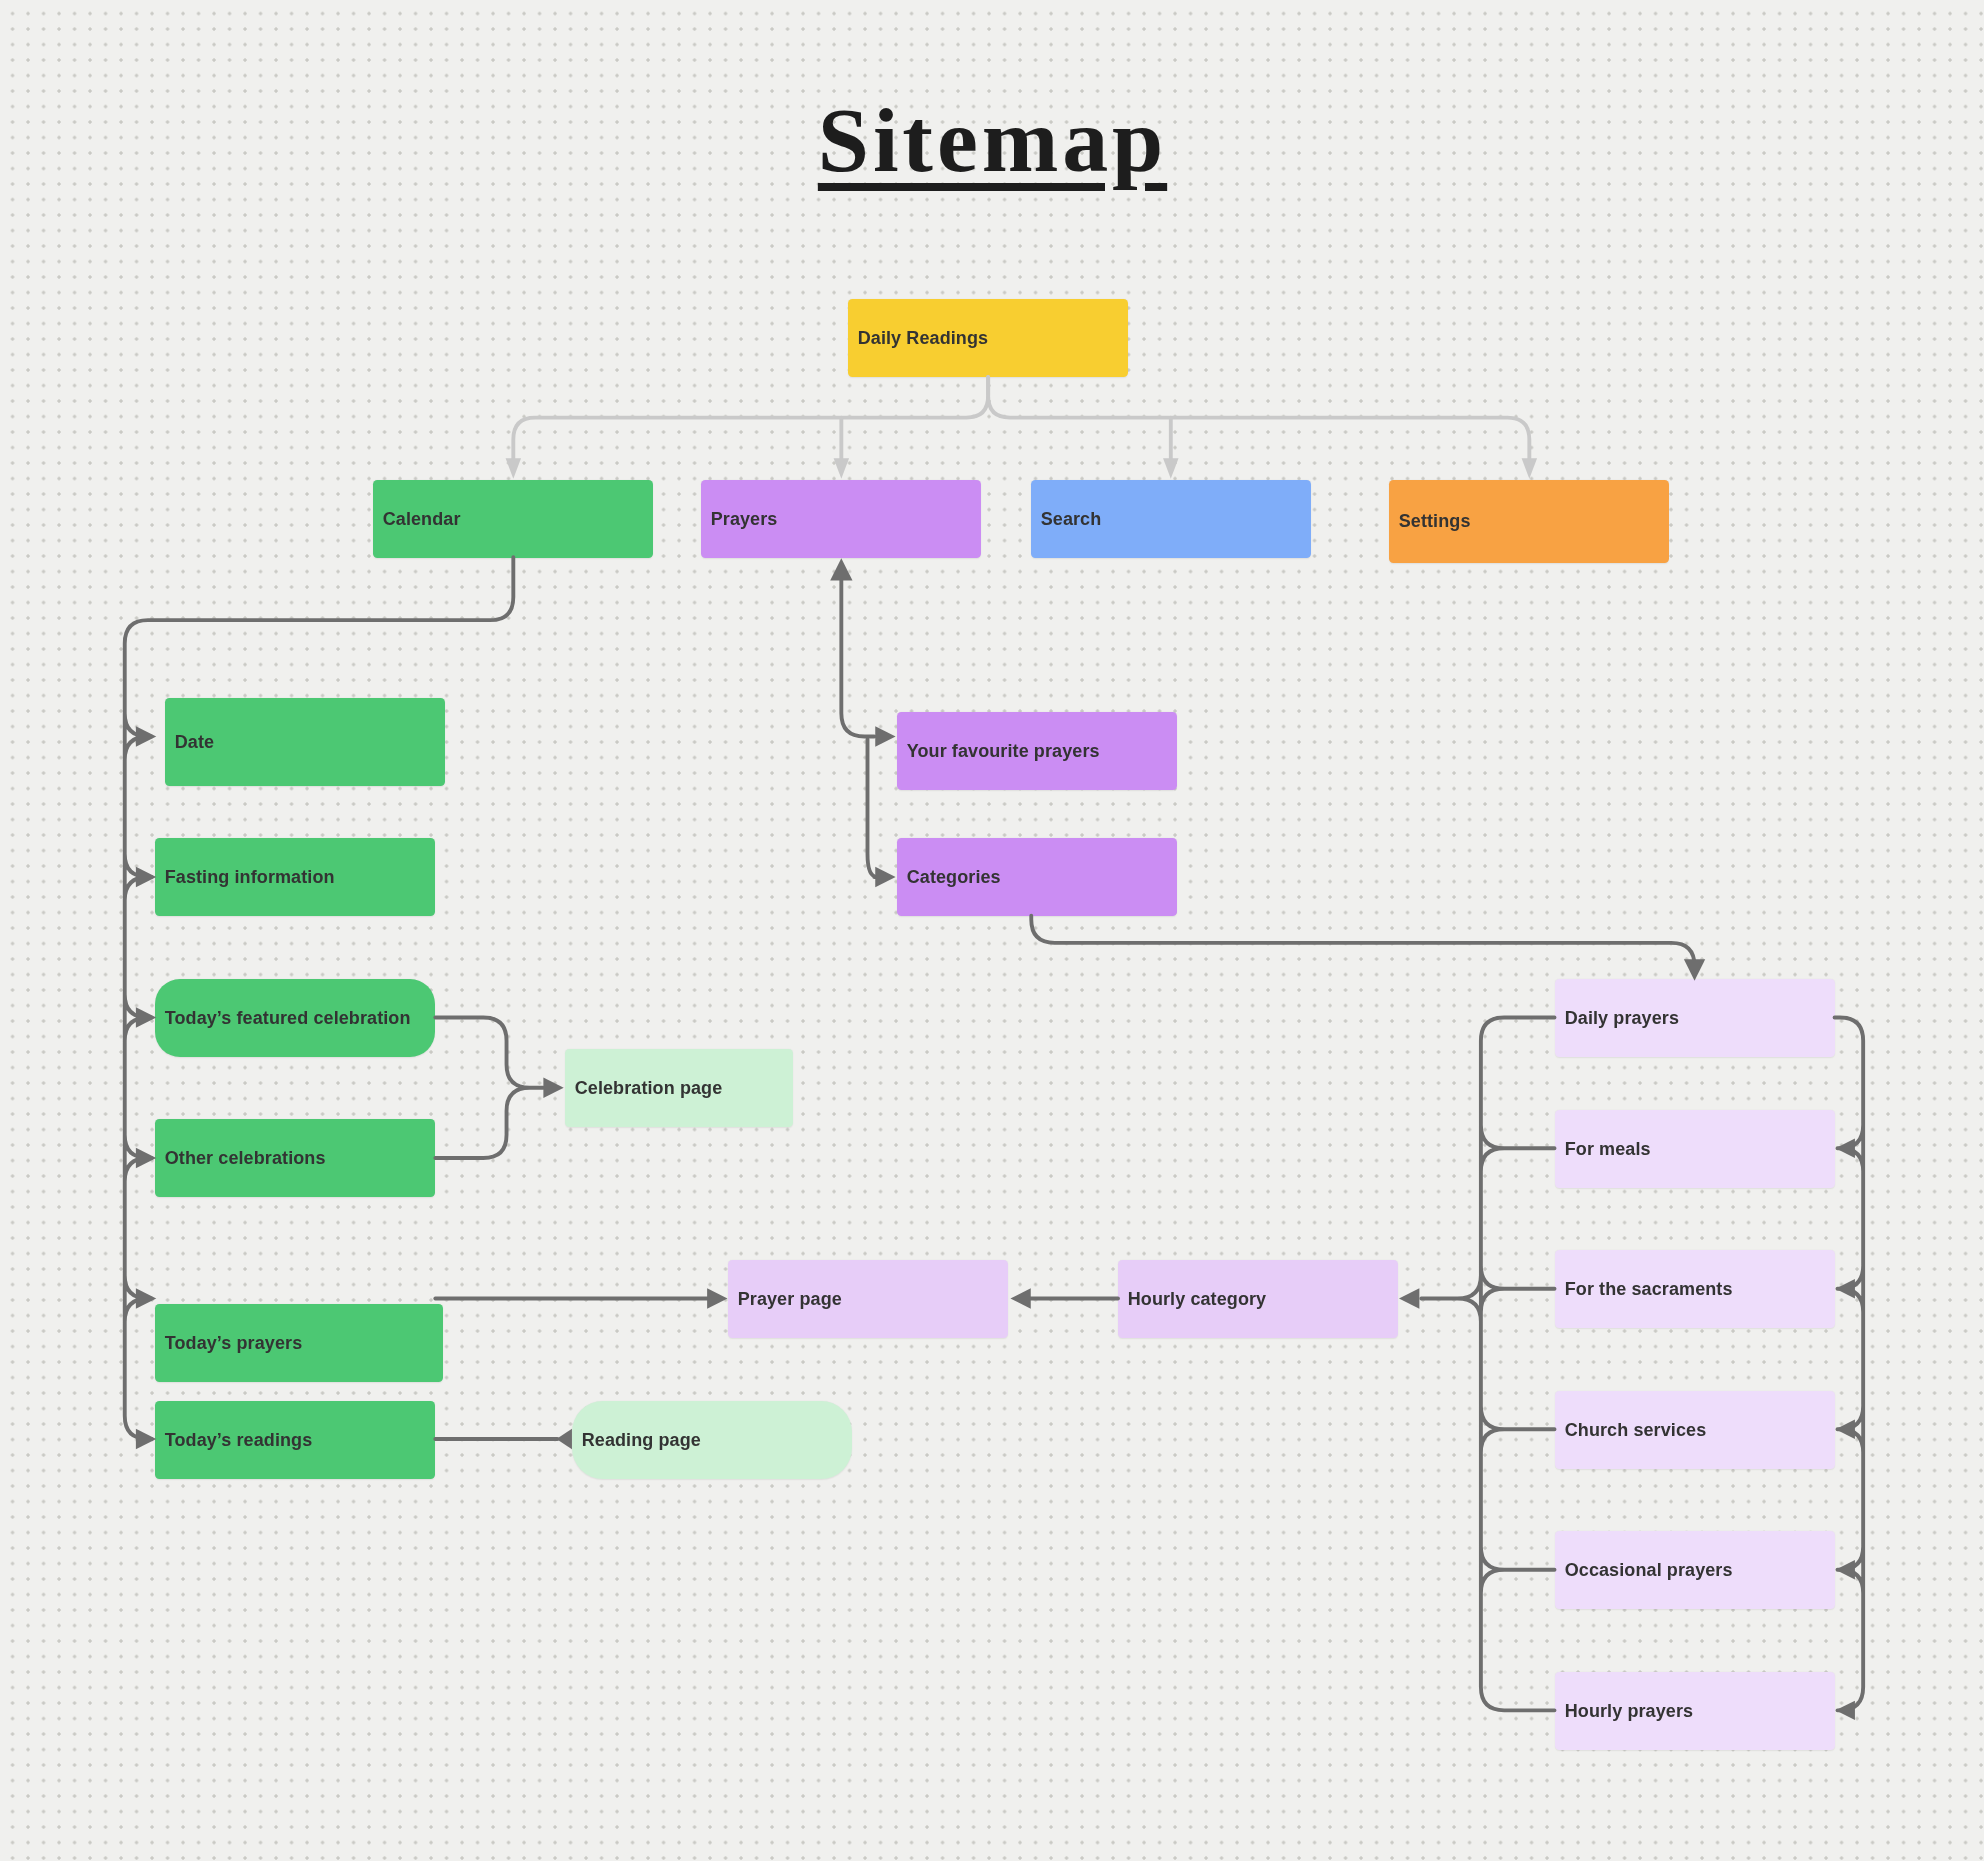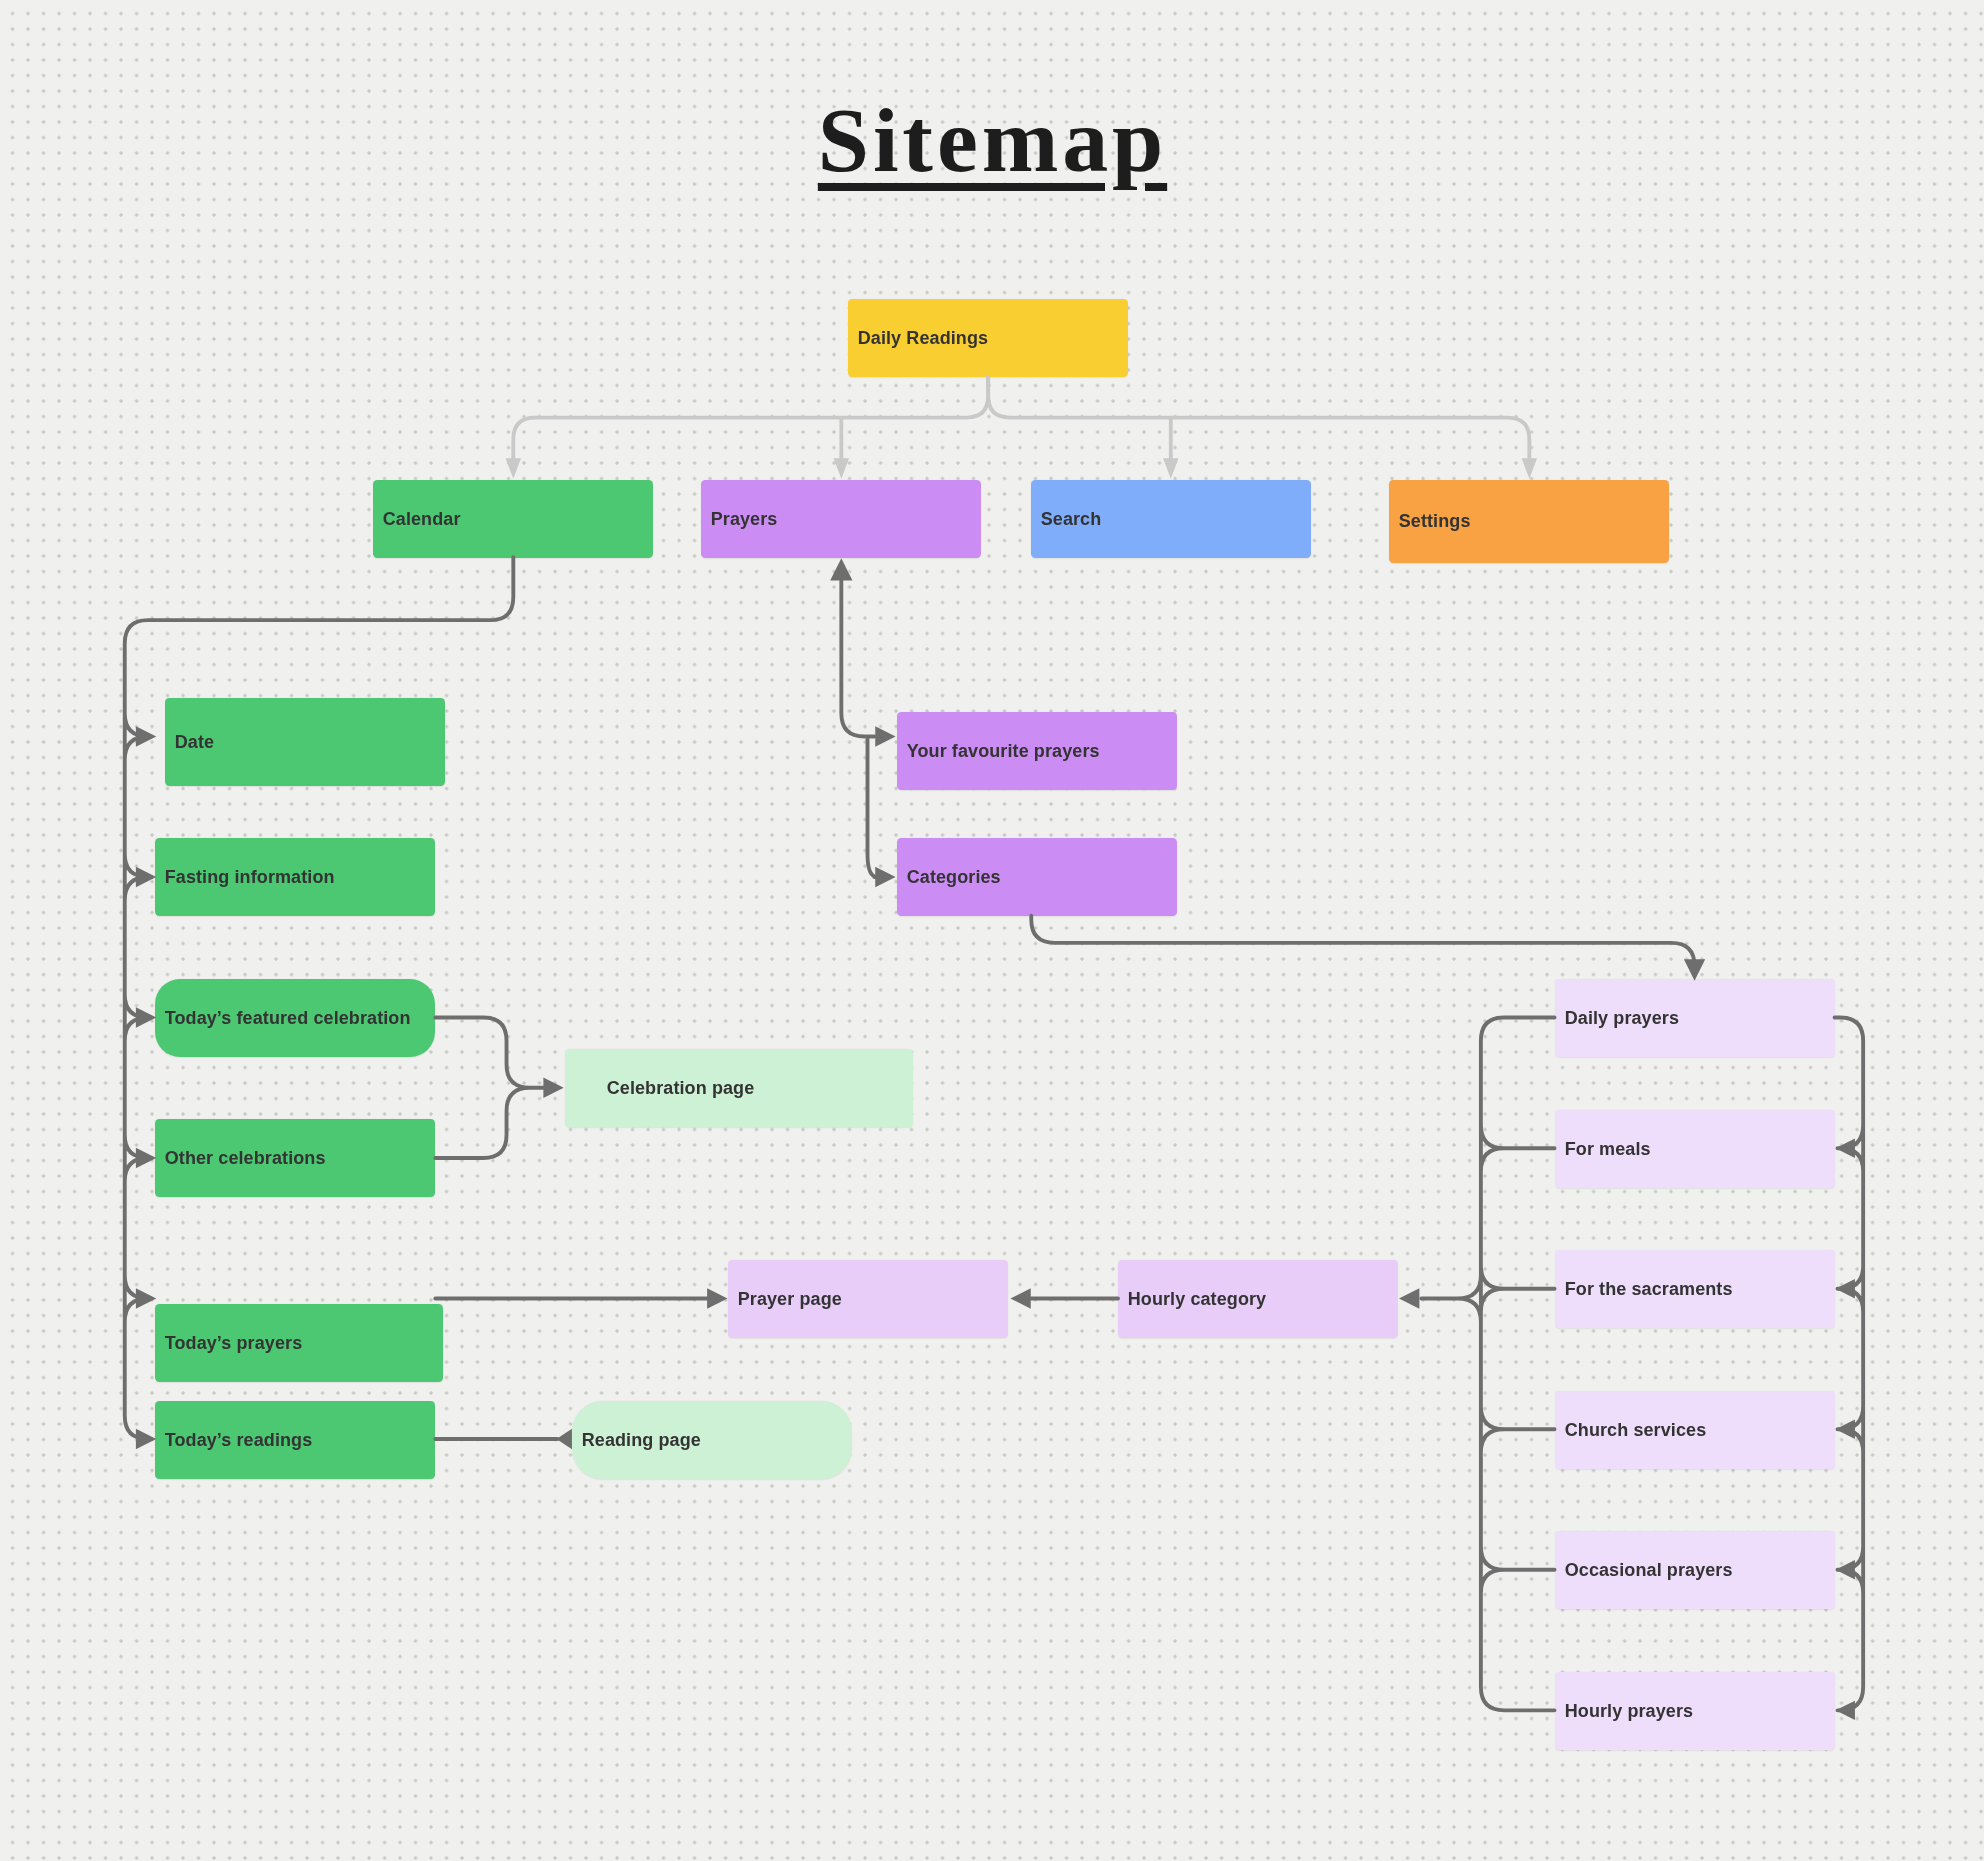--- a/index.html
+++ b/index.html
@@ -76,21 +76,21 @@
     </div>
     <div class="node" style="left: 155px; top: 1401px; width: 280px; height: 78px; background: rgb(76, 200, 115);">
       <span class="node-label">Today’s readings</span>
     </div>
     <div class="node" style="left: 897px; top: 698px; width: 280px; height: 78px; background: rgb(203, 141, 243); margin-top: 14px;">
       <span class="node-label">Your favourite prayers</span>
     </div>
     <div class="node" style="left: 897px; top: 838px; width: 280px; height: 78px; background: rgb(203, 141, 243);">
       <span class="node-label">Categories</span>
     </div>
-    <div class="node" style="left: 565px; top: 1049px; width: 316px; height: 78px; background: rgb(205, 241, 213); padding-left: 32px;">
+    <div class="node" style="left: 565px; top: 1049px; width: 228px; height: 78px; background: rgb(205, 241, 213);">
       <span class="node-label">Celebration page</span>
     </div>
     <div class="node" style="left: 728px; top: 1260px; width: 280px; height: 78px; background: rgb(231, 205, 248);">
       <span class="node-label">Prayer page</span>
     </div>
     <div class="node" style="left: 1118px; top: 1260px; width: 280px; height: 78px; background: rgb(231, 205, 248);">
       <span class="node-label">Hourly category</span>
     </div>
     <div class="node" style="left: 572px; top: 1401px; width: 280px; height: 78px; background: rgb(205, 241, 213); border-radius: 31px;">
       <span class="node-label">Reading page</span>

